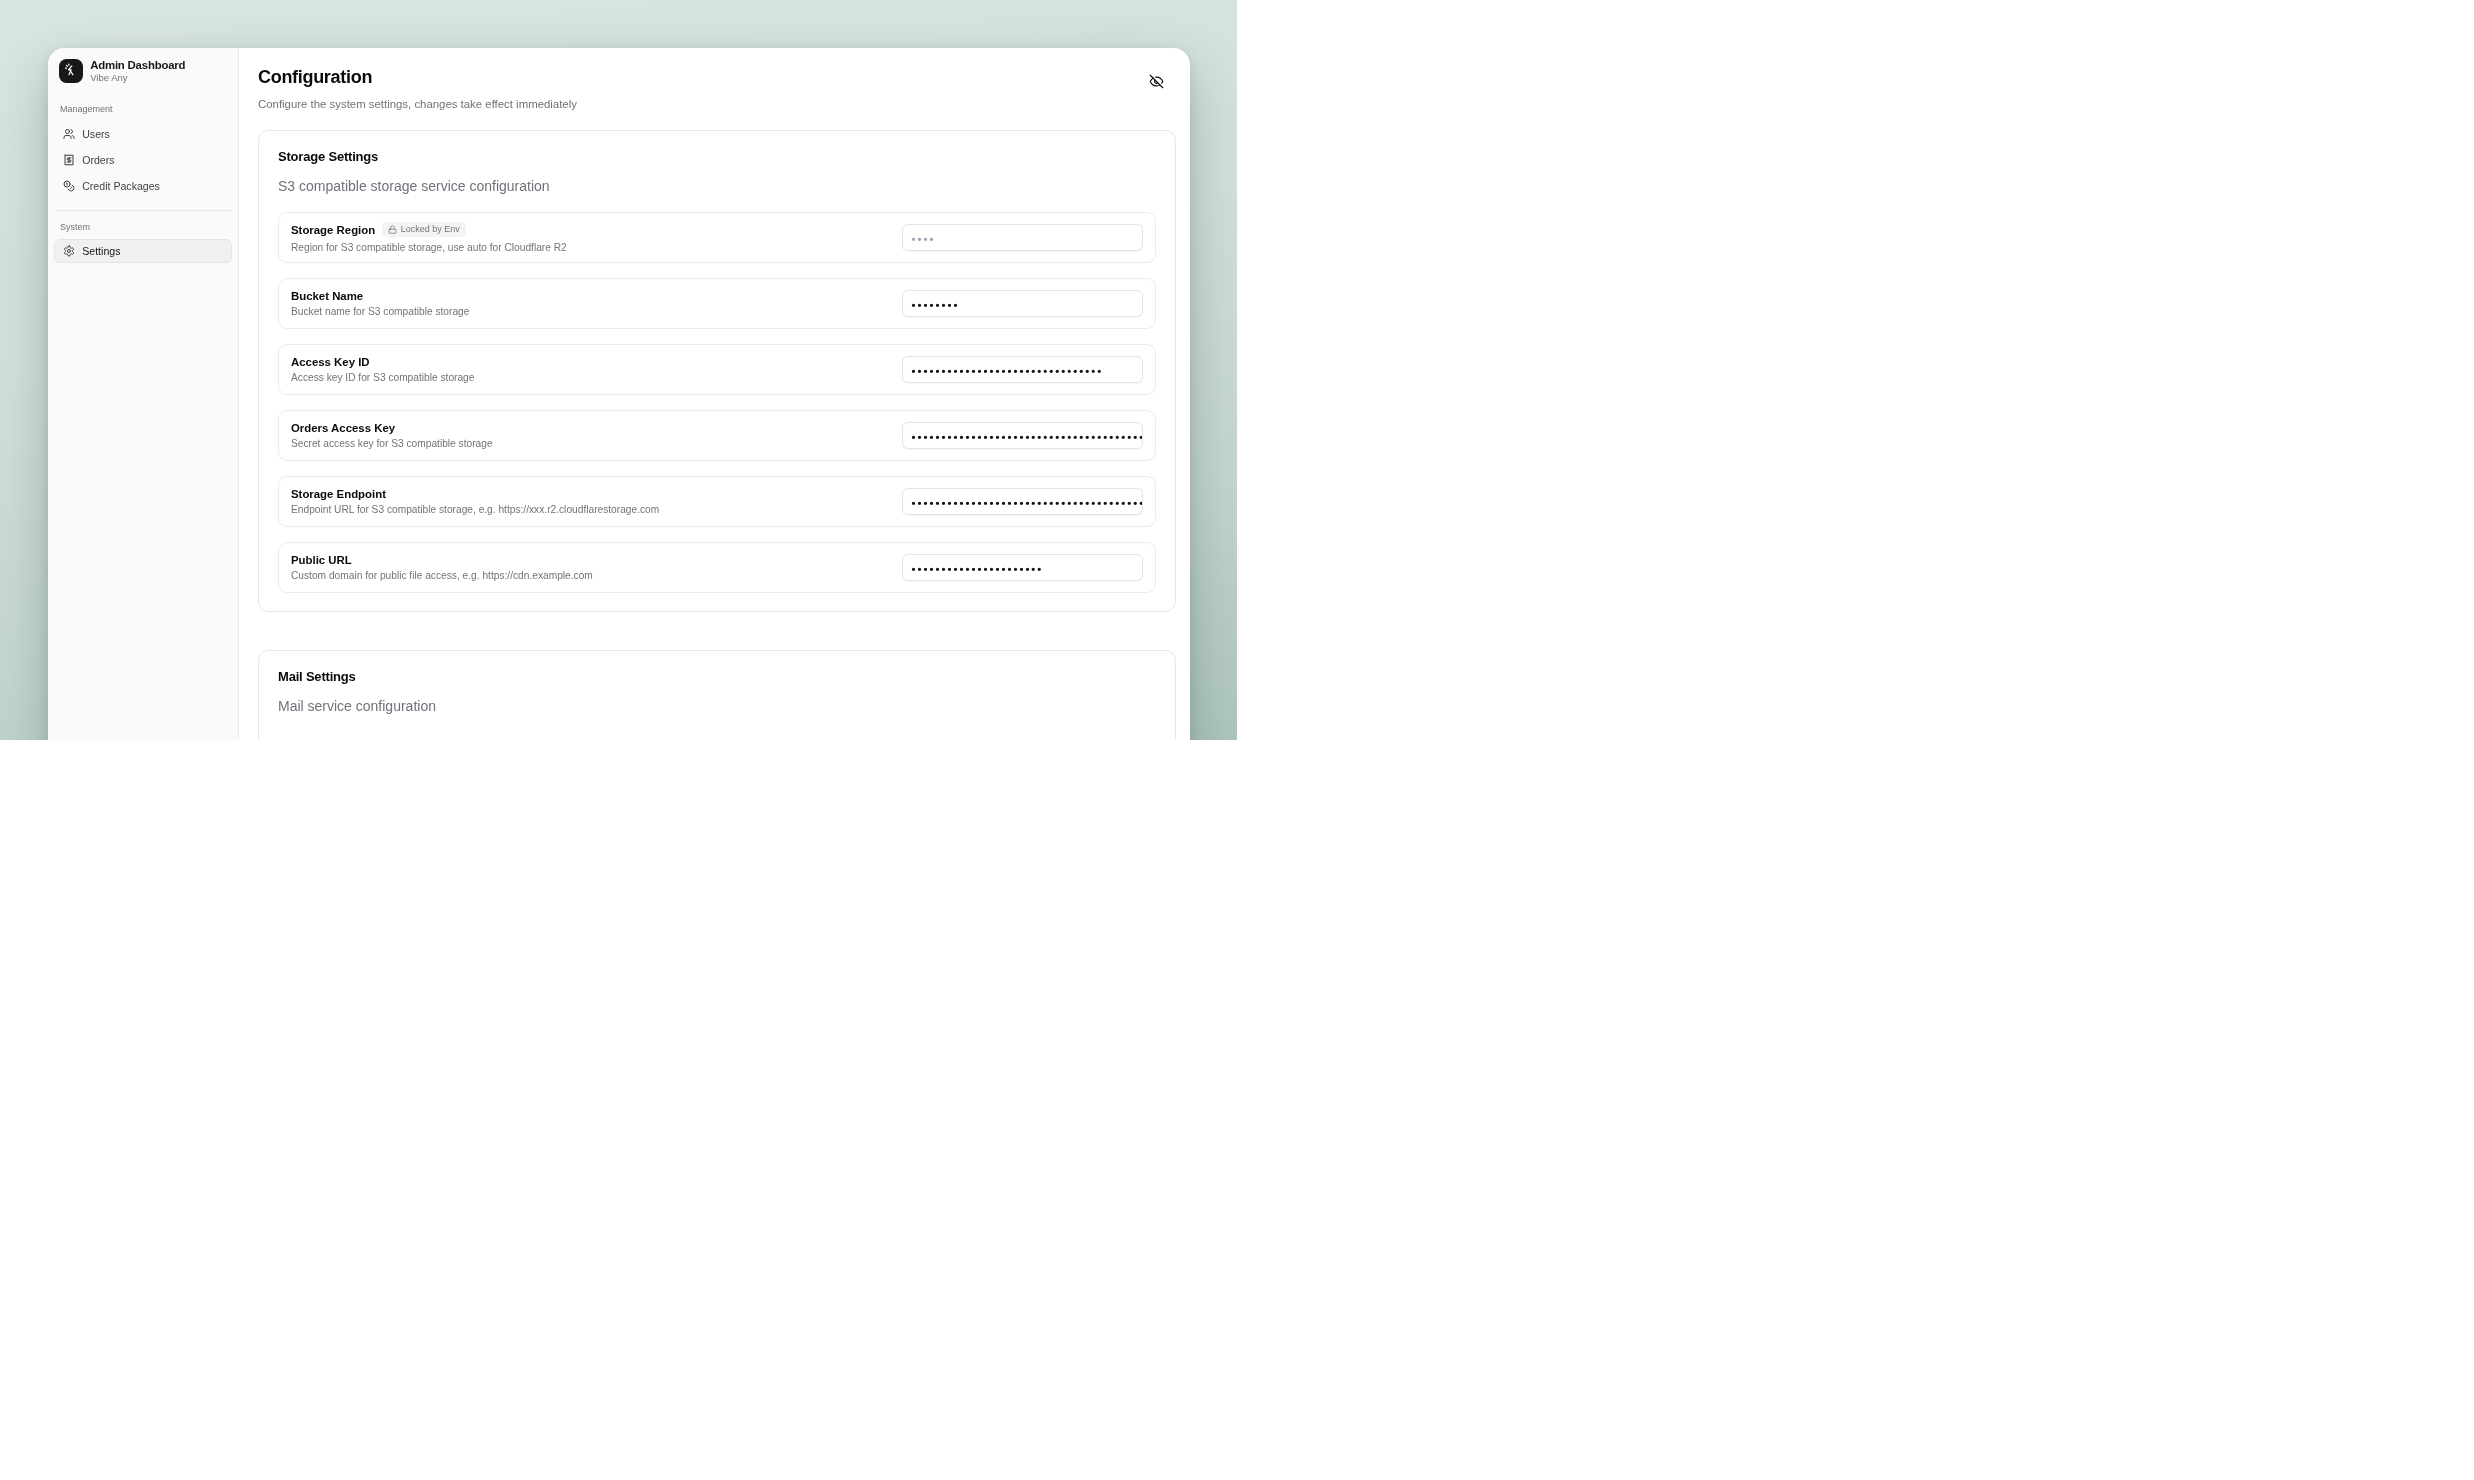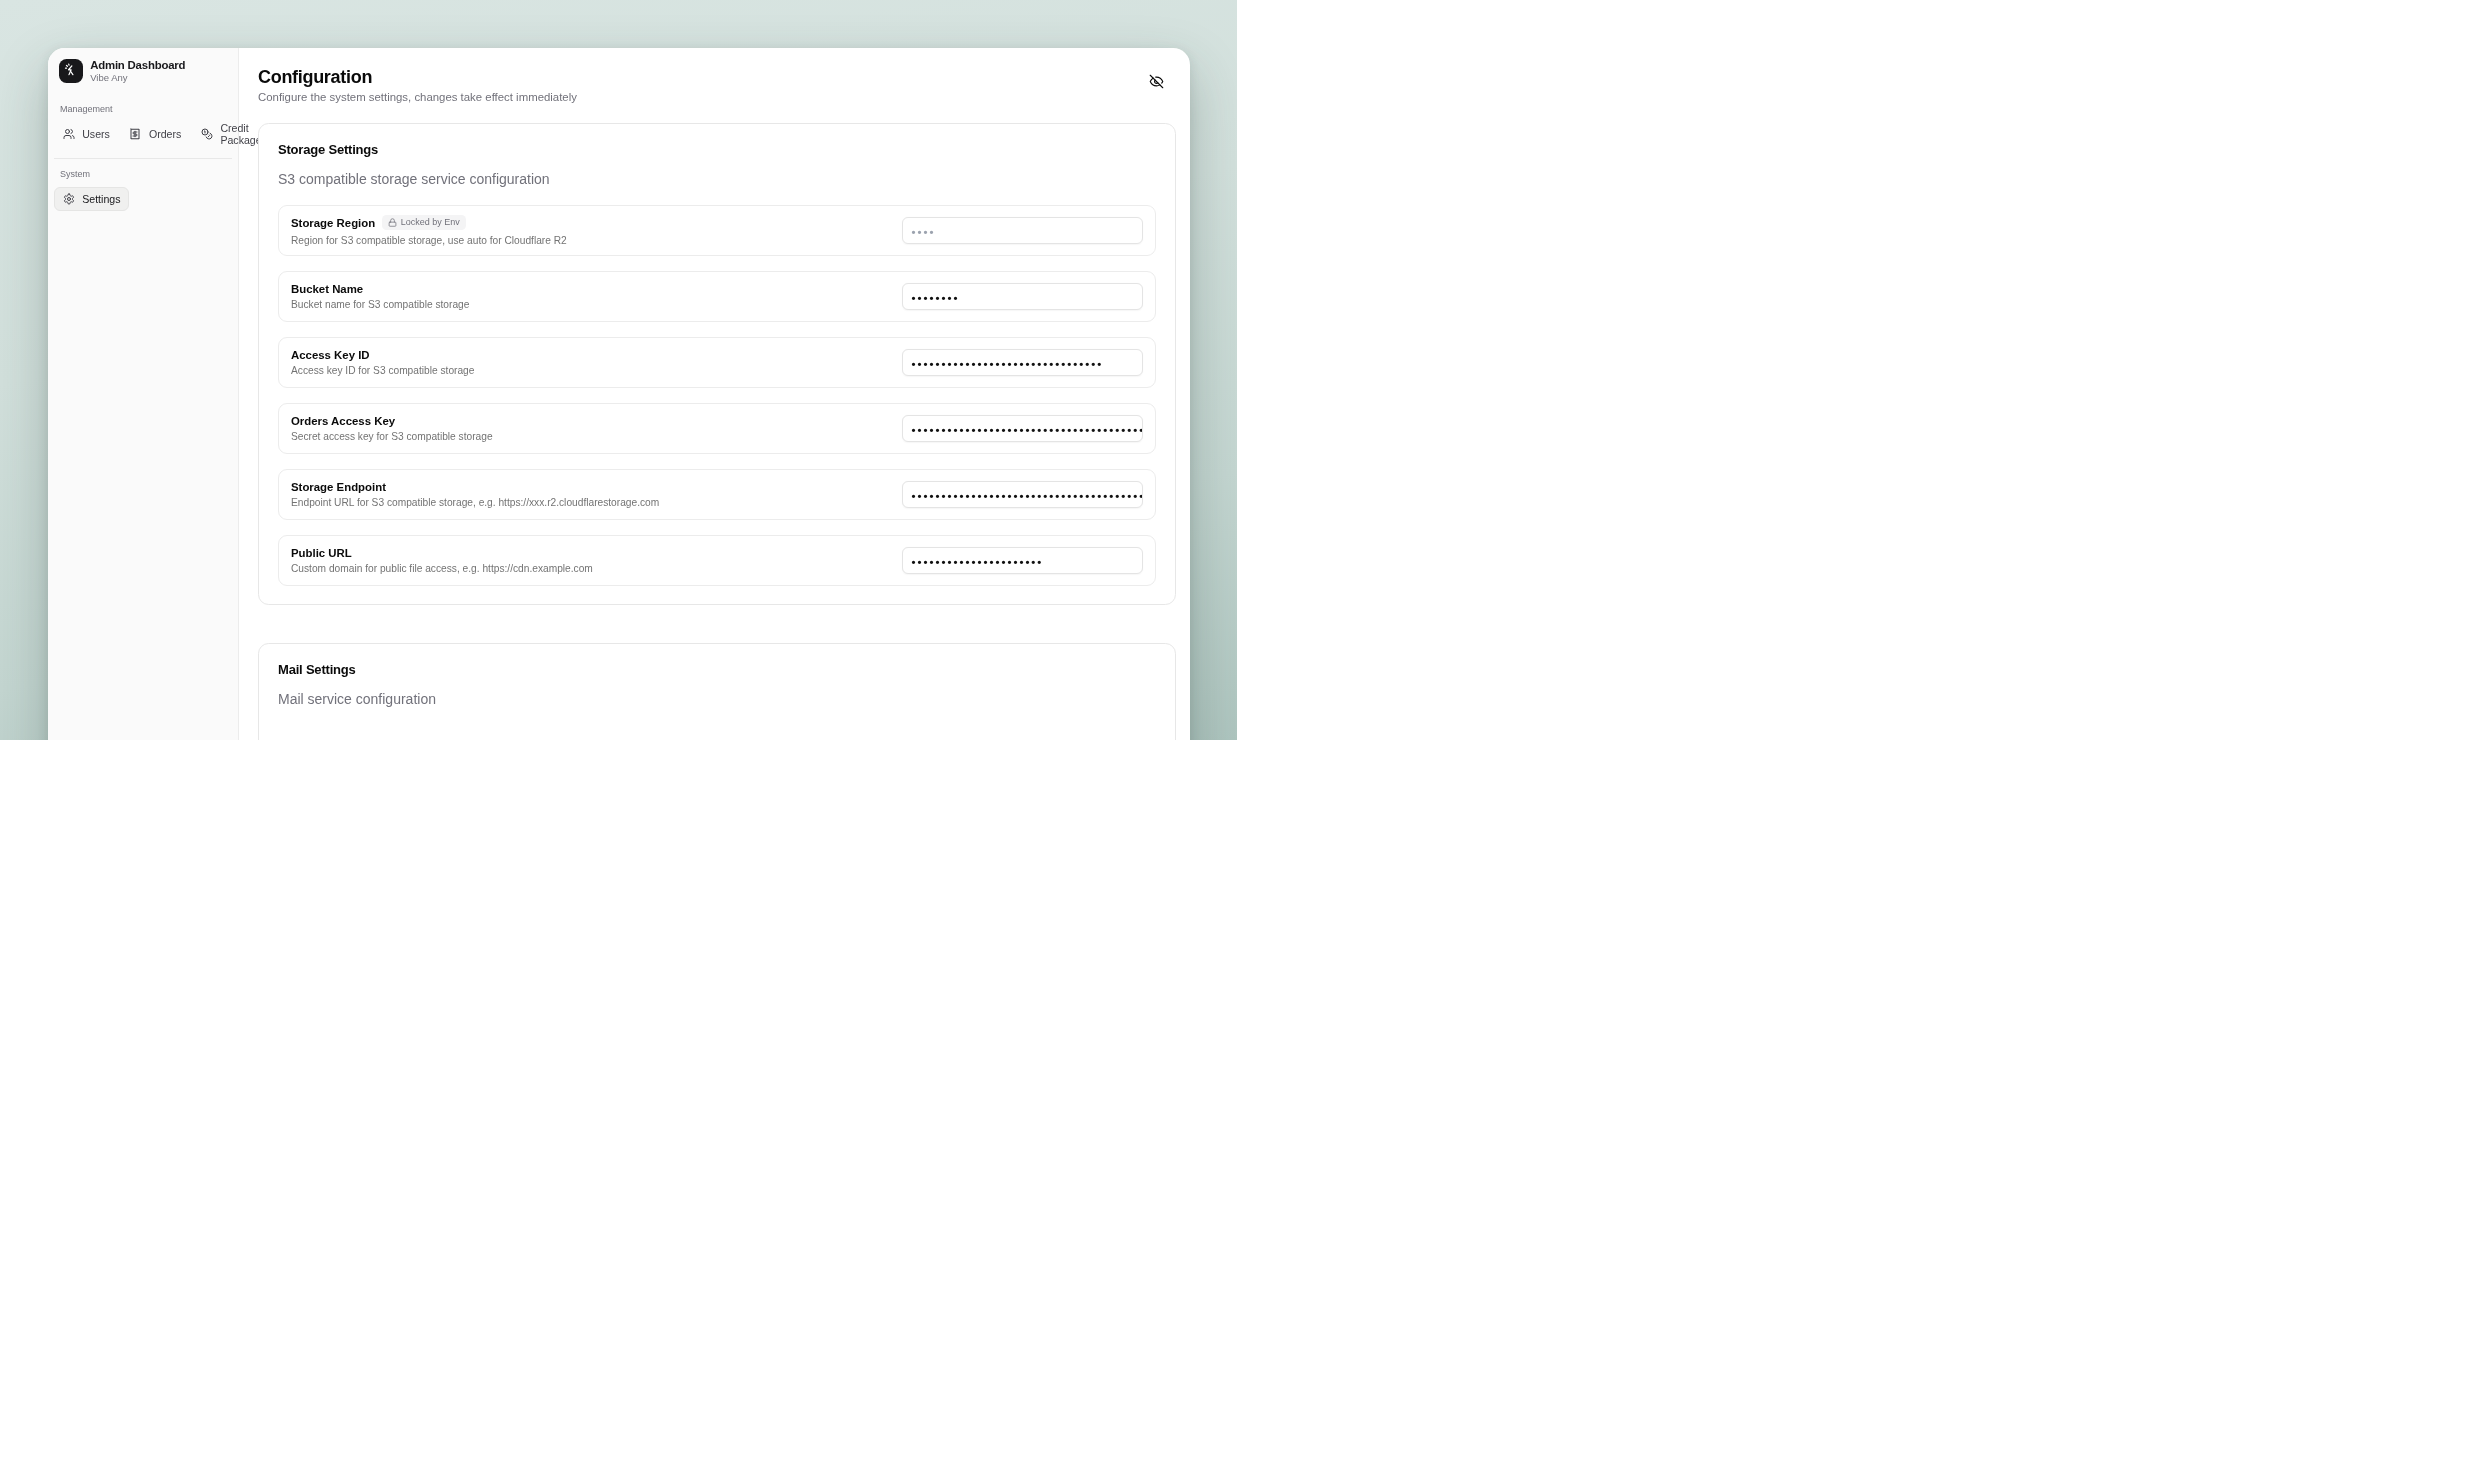--- a/index.html
+++ b/index.html
@@ -28,21 +28,21 @@
   .logo{
     width:24px; height:24px; border-radius:7.6px; background:#18181b;
     display:flex; align-items:center; justify-content:center; color:#fff; flex:0 0 auto;
   }
   .app-title{ font-size:11.4px; font-weight:700; color:#18181b; letter-spacing:-0.2px; }
   .app-subtitle{ font-size:9.5px; color:#71717a; margin-top:1.5px; }
 
   .section-label{ font-size:9px; color:#71717a; padding:0 6px; }
   .lbl-1{ margin-top:21px; }
   .lbl-2{ margin-top:10.6px; }
-  .nav{ margin-top:7.6px; display:flex; flex-direction:row; gap:2.3px; }
+  .nav{ margin-top:7.6px; display:flex; flex-direction:column; gap:2.3px; }
   .nav-item{
     display:flex; align-items:center; gap:7.6px; height:24px;
     padding:0 7.6px; border-radius:6px; color:#3f3f46; font-size:10.6px;
     background:transparent; border:0.8px solid transparent; cursor:pointer;
   }
   .nav-item .ico{ width:12px; height:12px; display:flex; color:#3f3f46; }
   .nav-item.active{
     background:#f0f0ef; border:0.8px solid #e5e5e4; color:#18181b; font-weight:500;
   }
   .side-divider{ border-top:0.8px solid #e8e8e8; margin:12px 0 0 0; }
@@ -66,21 +66,21 @@
   }
   .user-name{ font-size:10.6px; font-weight:700; color:#18181b; line-height:13px; }
   .user-email{ font-size:9px; color:#71717a; line-height:11.4px; }
   .user-meta{ flex:1; min-width:0; }
   .chev{ color:#52525b; display:flex; }
 
   
   .main{ flex:1; padding:18px 14.4px 0 19px; overflow:hidden; position:relative; }
   .main-header{ display:flex; align-items:flex-start; justify-content:space-between; }
   .page-title{ font-size:18px; font-weight:700; color:#0a0a0a; letter-spacing:-0.3px; line-height:23px; }
-  .page-subtitle{ font-size:11.4px; color:#71717a; margin-top:2px; }
+  .page-subtitle{ font-size:11.4px; color:#71717a; margin-top:9px; }
   .eye-btn{
     width:24px; height:24px; margin:3px 7.6px 0 0; border:none; background:transparent;
     display:flex; align-items:center; justify-content:center; color:#0a0a0a;
     border-radius:6px; cursor:pointer;
   }
 
   .card{
     margin-top:20px; border:0.8px solid #e7e7e7; border-radius:10.6px; background:#fff;
     padding:18px 19px;
   }

